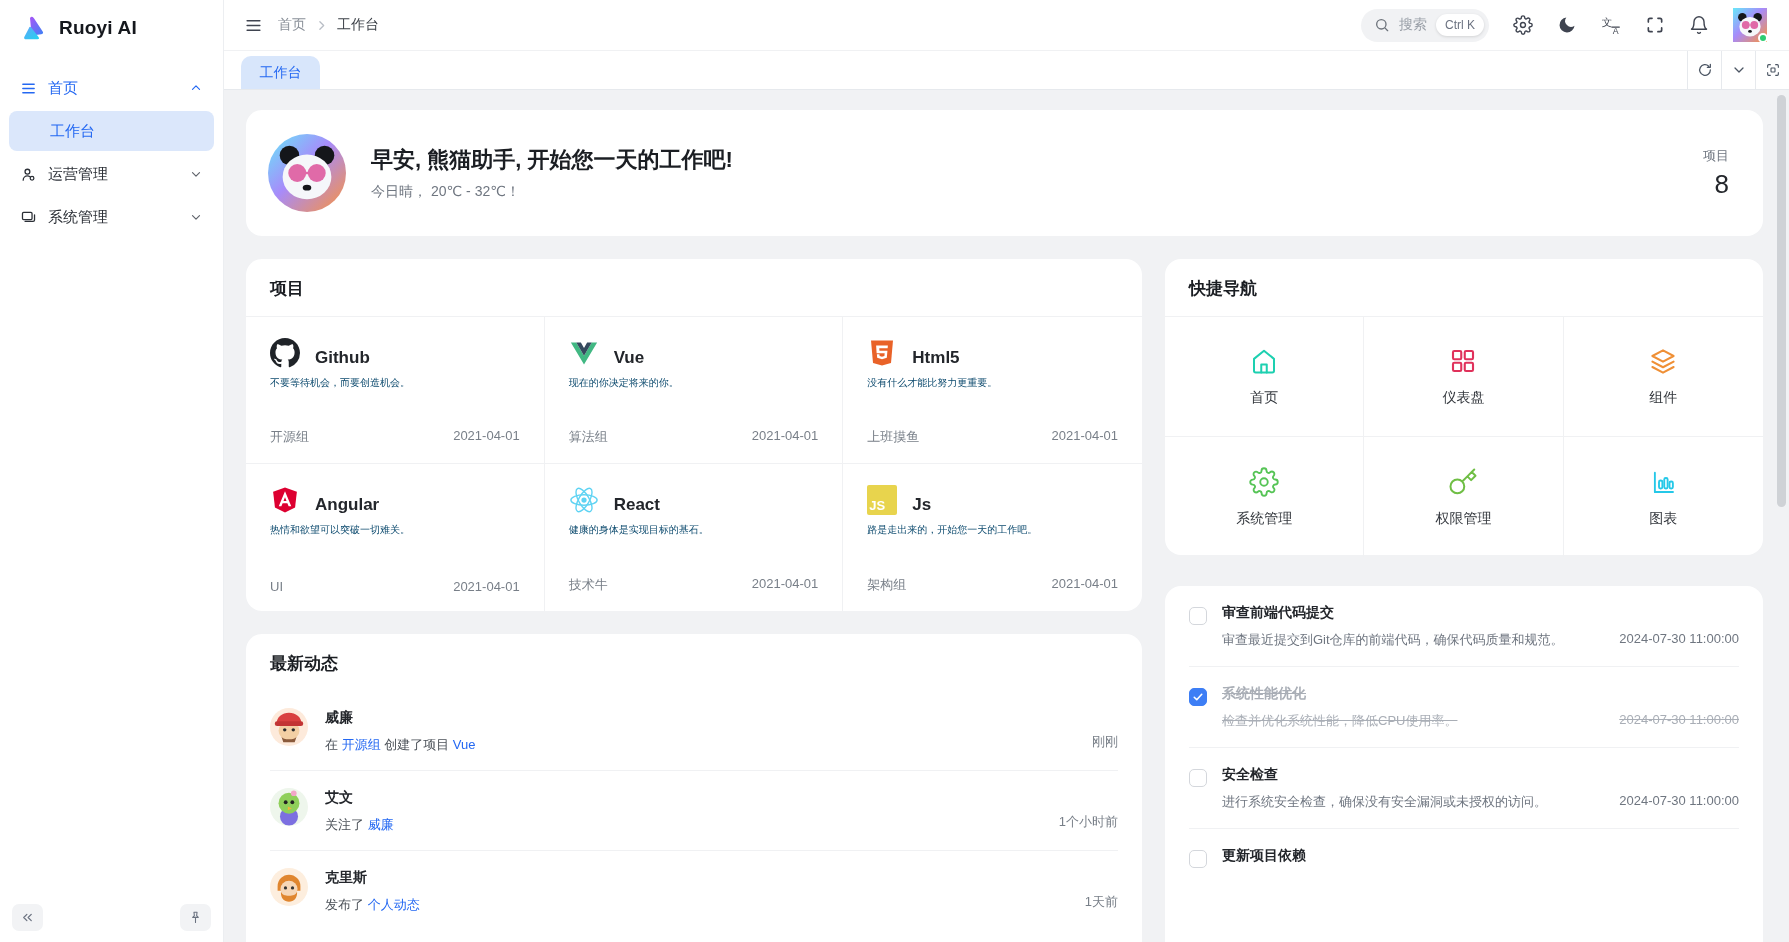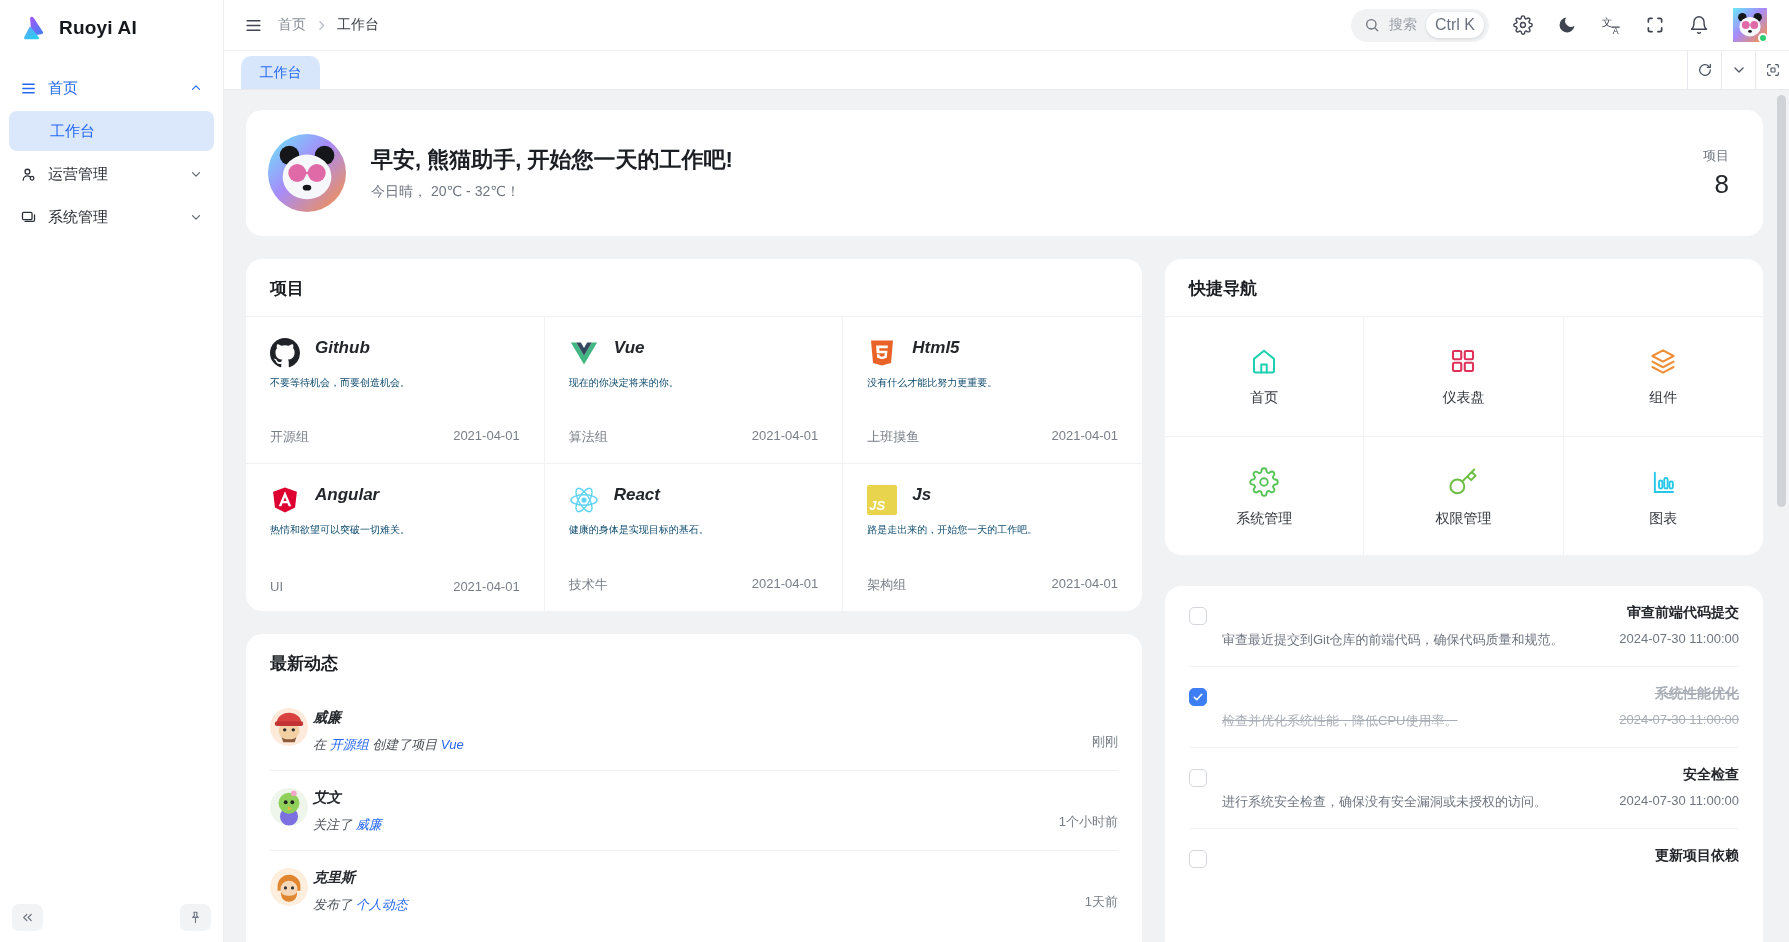--- a/index.html
+++ b/index.html
@@ -29,21 +29,21 @@
   .topbar { height:51px; background:#fff; display:flex; align-items:center; gap:15px; padding:0 22px 0 20px; border-bottom:1px solid #f0f1f3; }
   .hamburger { width:19px; height:19px; color:#3f4450; cursor:pointer; }
   .breadcrumb { display:flex; align-items:center; gap:9px; font-size:14px; }
   .crumb-home { color:#8a9099; cursor:pointer; }
   .crumb-sep { width:13px; height:13px; color:#b9bec6; }
   .crumb-current { color:#3c4148; }
   .topbar-right { margin-left:auto; display:flex; align-items:center; gap:24px; }
   .search-pill { display:flex; align-items:center; gap:9px; background:#f1f2f4; border-radius:17px; height:33px; padding:0 5px 0 13px; cursor:pointer; }
   .search-pill .s-icon { width:16px; height:16px; color:#6d737b; }
   .search-ph { color:#9aa0a8; font-size:14px; }
-  .kbd { background:#fff; border-radius:13px; padding:4px 9px; font-size:16px; color:#6b7280; box-shadow:0 1px 3px rgba(0,0,0,.13); }
+  .kbd { background:#fff; border-radius:13px; padding:4px 9px; font-size:12px; color:#6b7280; box-shadow:0 1px 3px rgba(0,0,0,.13); }
   .icon-btn { width:20px; height:20px; color:#3f4450; cursor:pointer; }
   .tb-avatar { position:relative; width:34px; height:34px; border-radius:50%; overflow:visible; cursor:pointer; }
   .tb-avatar .av-img { width:34px; height:34px; border-radius:50%; overflow:hidden; }
   .online-dot { position:absolute; right:-1px; bottom:-1px; width:10px; height:10px; border-radius:50%; background:#2ecc71; border:2px solid #fff; }
 
   
   .tabbar { height:39px; background:#fff; border-bottom:1px solid #e6e9ed; display:flex; align-items:flex-end; padding-left:17px; }
   .tab { height:33px; width:79px; background:#d8e6fb; color:#2468f2; font-size:14px; display:flex; align-items:center; justify-content:center; border-radius:10px 10px 0 0; cursor:pointer; }
   .tab-actions { margin-left:auto; display:flex; align-self:stretch; }
   .tab-action { width:34px; display:flex; align-items:center; justify-content:center; border-left:1px solid #e6e9ed; color:#4b5563; cursor:pointer; }
@@ -65,53 +65,53 @@
   .columns { display:flex; gap:23px; margin-top:23px; align-items:flex-start; }
   .col-left { width:896px; flex:none; }
   .col-right { flex:1; min-width:0; }
   .card-header { padding:18px 24px 16px; font-size:17px; font-weight:bold; color:#1b1e23; }
   .bordered { border-bottom:1px solid #f0f1f3; }
 
   .projects-grid { display:grid; grid-template-columns:repeat(3,1fr); }
   .proj-cell { height:147px; padding:21px 24px 17px; border-right:1px solid #f0f1f3; border-bottom:1px solid #f0f1f3; display:flex; flex-direction:column; cursor:pointer; }
   .proj-cell:nth-child(3n) { border-right:none; }
   .proj-cell:nth-child(n+4) { border-bottom:none; }
-  .proj-head { display:flex; align-items:flex-start; gap:15px;font-style:italic; }
+  .proj-head { display:flex; align-items:flex-end; gap:15px; }
   .proj-icon { width:30px; height:30px; flex:none; }
   .js-badge { display:flex; width:30px; height:30px; background:#e8d44d; color:#fff; font-weight:bold; font-size:13px; align-items:flex-end; justify-content:flex-start; padding:2px 2px; border-radius:2px; }
   .proj-name { font-size:17px; font-weight:bold; color:#23262b; }
   .proj-desc { margin-top:8px; font-size:10px; color:#0c4a6e; }
   .proj-foot { margin-top:auto; display:flex; justify-content:space-between; font-size:13px; color:#787f88; }
 
   .quicknav { height:296px; }
   .qn-grid { display:grid; grid-template-columns:repeat(3,1fr); }
   .qn-cell { height:120px; display:flex; flex-direction:column; align-items:center; justify-content:center; border-right:1px solid #f0f1f3; border-bottom:1px solid #f0f1f3; cursor:pointer; }
   .qn-cell:nth-child(3n) { border-right:none; }
   .qn-cell:nth-child(n+4) { border-bottom:none; }
   .qn-icon { width:30px; height:30px; }
   .qn-label { margin-top:13px; font-size:14px; color:#33373d; }
 
   .news { margin-top:23px; height:620px; }
   .news-list { padding:0 24px; }
   .news-item { display:flex; padding:17px 0 16px; border-bottom:1px solid #f0f1f3; }
   .news-item:last-child { border-bottom:none; }
   .news-avatar { width:38px; height:38px; border-radius:50%; overflow:hidden; flex:none; }
-  .news-body { margin-left:5px; flex:1; padding-top:1px;font-style:italic; }
+  .news-body { margin-left:17px; flex:1; padding-top:1px; }
   .news-name { font-size:14px; font-weight:bold; color:#23262b; }
   .news-action { margin-top:9px; font-size:13px; color:#4b5158; }
   .news-action .link { color:#2468f2; cursor:pointer; }
   .news-time { font-size:13px; color:#787f88; align-self:flex-end; padding-bottom:3px; }
 
   .todos { margin-top:31px; height:620px; }
   .todo-list { padding:0 24px; }
   .todo-item { display:flex; padding:18px 0 17px; border-bottom:1px solid #f0f1f3; }
   .todo-item:last-child { border-bottom:none; }
   .todo-check { width:18px; height:18px; border:1.5px solid #d4d7dc; border-radius:5px; background:#fff; margin-top:3px; flex:none; cursor:pointer; }
   .todo-check.checked { background:#3d7ef5; border-color:#3d7ef5; padding:2px; }
-  .todo-body { flex:1; margin-left:15px;text-align:right; }
+  .todo-body { flex:1; margin-left:15px; }
   .todo-title { font-size:14px; font-weight:bold; color:#23262b; }
   .todo-row { display:flex; justify-content:space-between; gap:24px; margin-top:9px; font-size:13px; color:#6f7680; }
   .todo-date { white-space:nowrap; }
   .todo-item.done .todo-title, .todo-item.done .todo-desc, .todo-item.done .todo-date { color:#a9aeb6; text-decoration:line-through; }
 
   .scrollbar { position:absolute; top:93px; right:1px; bottom:2px; width:13px; }
   .scroll-thumb { width:9px; height:412px; margin:2px auto 0; background:#cfd2d6; border-radius:5px; cursor:pointer; }
 </style>
 </head>
 <body>

